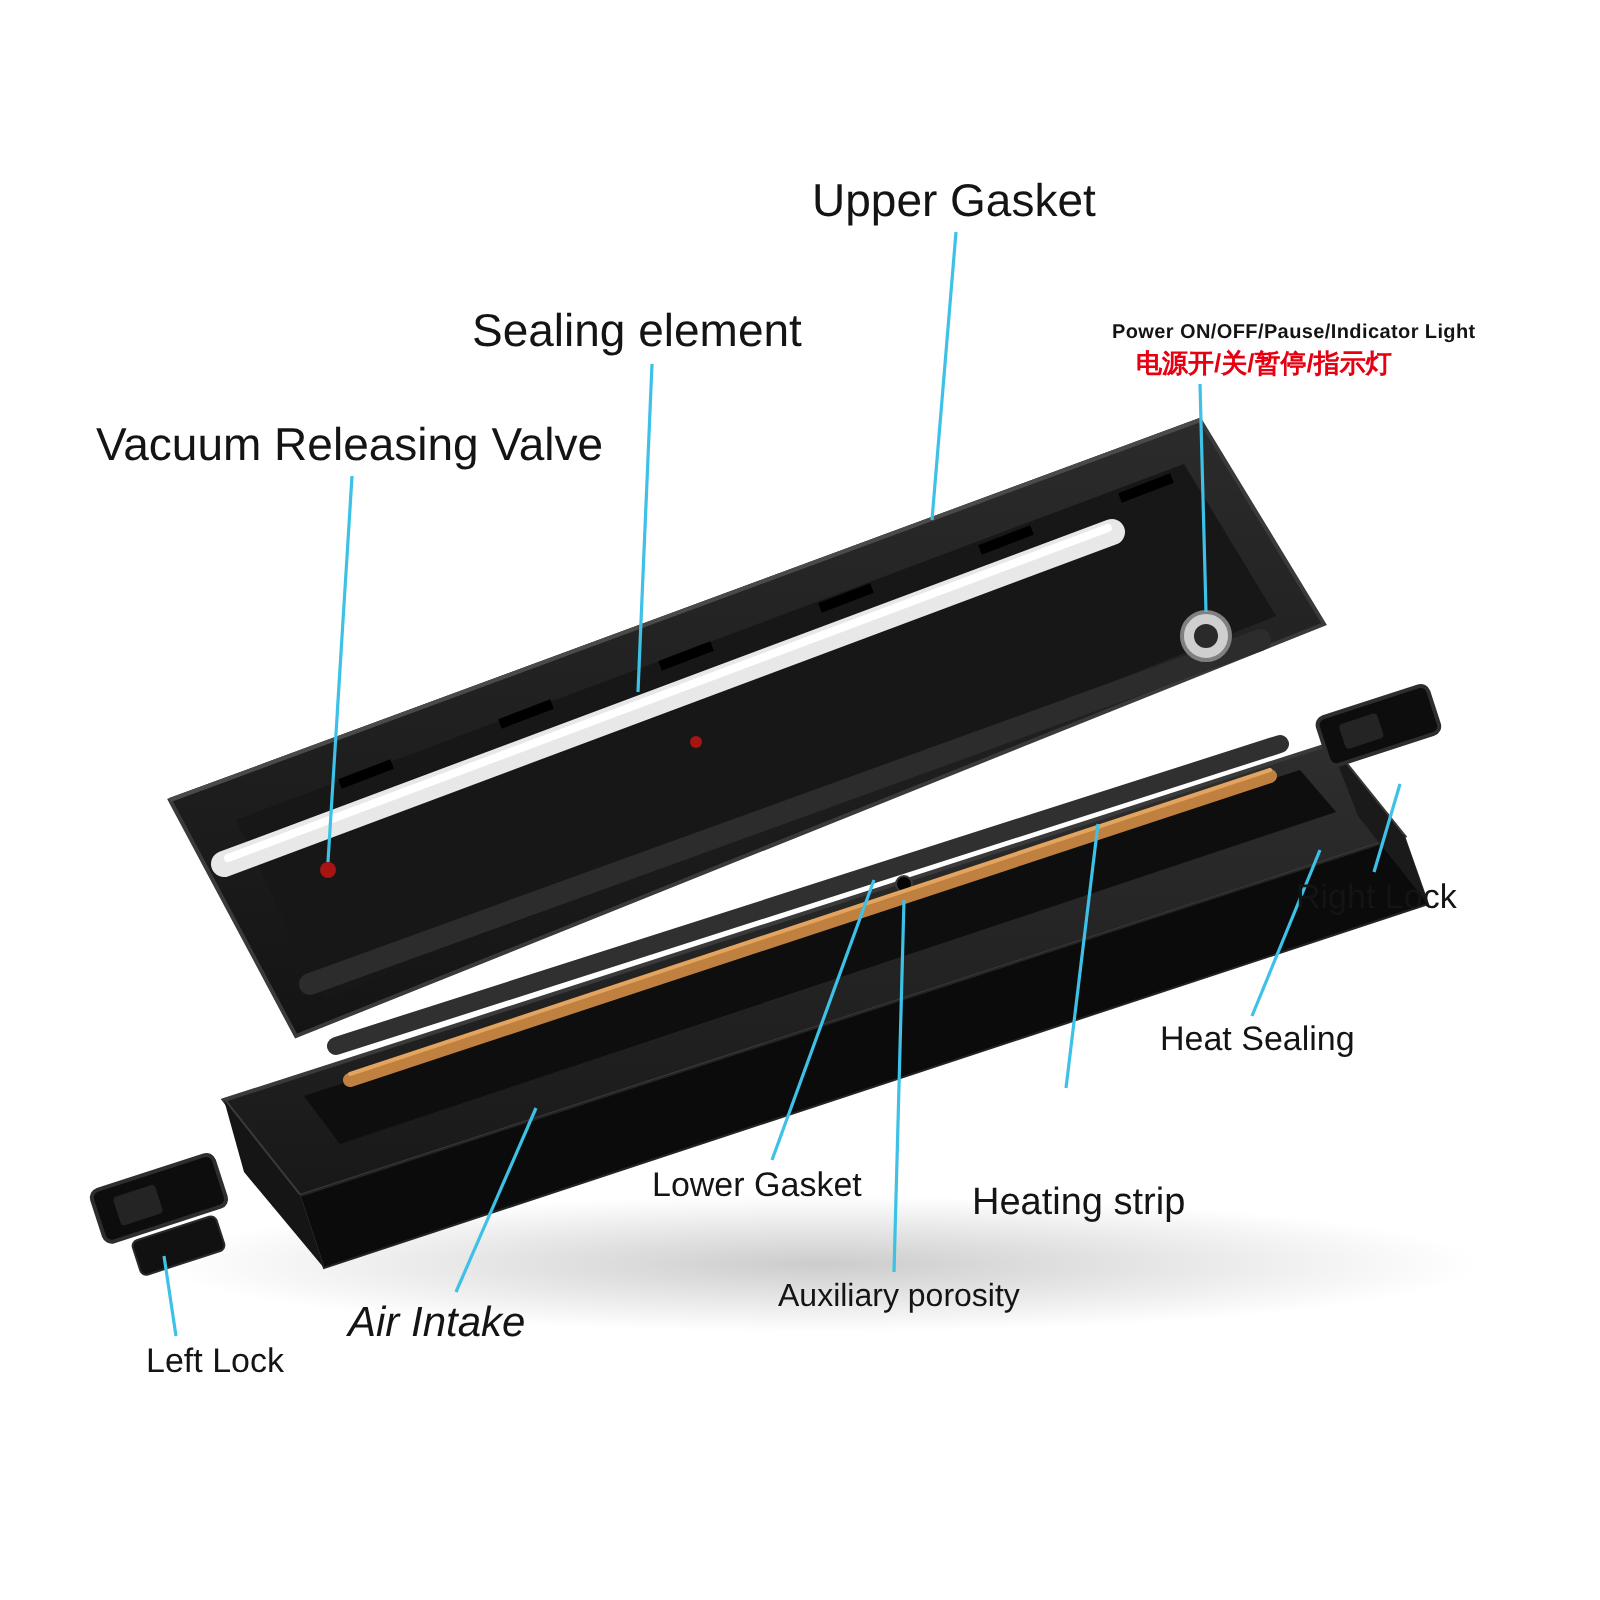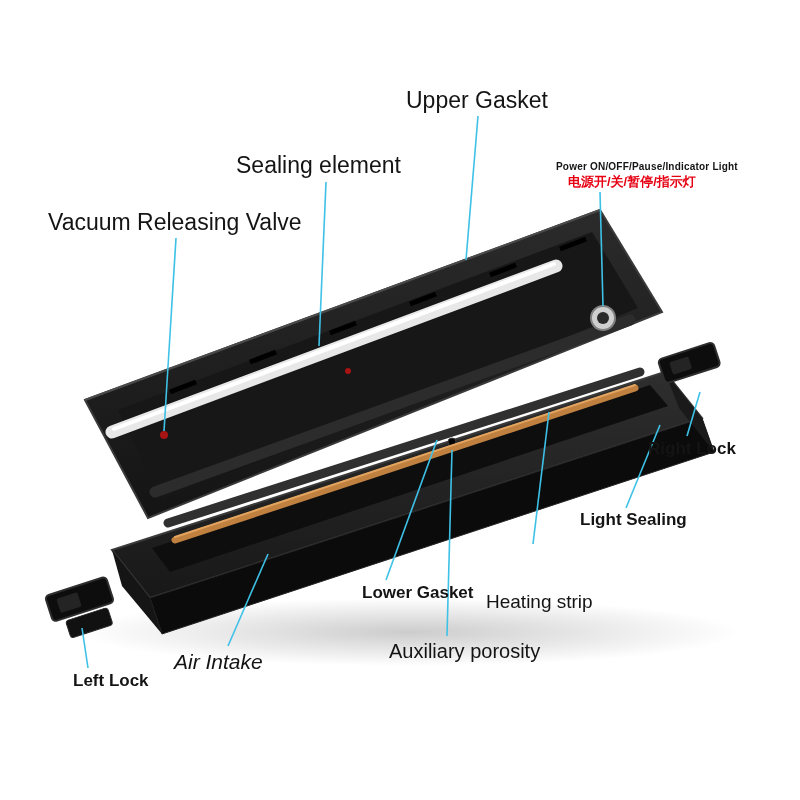--- a/index.html
+++ b/index.html
@@ -5,22 +5,22 @@
   html,body{margin:0;padding:0;background:#fff;}
   .stage{
     position:relative;width:800px;height:800px;background:#ffffff;overflow:hidden;
     font-family:"Liberation Sans",sans-serif;color:#141414;text-align:right;
   }
   .art{position:absolute;left:0;top:0;}
   .lbl{position:absolute;white-space:nowrap;color:#141414;line-height:1.1;}
   .lbl-xl{font-size:23px;font-weight:400;}
   .lbl-lg{font-size:21px;font-weight:400;font-style:italic;}
   .lbl-md{font-size:19px;font-weight:400;}
-  .lbl-sm{font-size:17px;font-weight:700;}
-  .lbl-xs{font-size:20px;font-weight:400;}
+  .lbl-sm{font-size:17px;font-weight:400;}
+  .lbl-xs{font-size:16px;font-weight:400;}
   .lbl-tiny{font-size:10px;font-weight:700;letter-spacing:.2px;margin-left:28px;}
   .lbl-zh{font-size:13px;font-weight:700;color:#e60012;}
 </style>
 </head>
 <body>
 
 <div class="stage">
 
   <svg class="art" width="800" height="800" viewBox="0 0 800 800">
     <defs>
@@ -116,25 +116,25 @@
 
   <div class="lbl lbl-tiny" style="left:528px;top:161px;">Power ON/OFF/Pause/Indicator Light</div>
   <div class="lbl lbl-zh" style="left:568px;top:175px;">电源开/关/暂停/指示灯</div>
 
   <div class="lbl lbl-xl" style="left:48px;top:210px;">Vacuum Releasing Valve</div>
 
   <div class="lbl lbl-xl" style="left:236px;top:153px;">Sealing element</div>
 
   <div class="lbl lbl-sm" style="left:648px;top:440px;">Right Lock</div>
 
-  <div class="lbl lbl-sm" style="left:580px;top:511px;">Light Sealing</div>
+  <div class="lbl lbl-sm" style="left:580px;top:511px;">Heat Sealing</div>
 
   <div class="lbl lbl-md" style="left:486px;top:548px;margin-top:44px;">Heating strip</div>
 
-  <div class="lbl lbl-sm" style="left:326px;top:584px;margin-left:36px;">Lower Gasket</div>
+  <div class="lbl lbl-sm" style="left:326px;top:584px;">Lower Gasket</div>
 
   <div class="lbl lbl-xs" style="left:389px;top:640px;">Auxiliary porosity</div>
 
   <div class="lbl lbl-lg" style="left:174px;top:650px;">Air Intake</div>
 
   <div class="lbl lbl-sm" style="left:73px;top:672px;">Left Lock</div>
 
 </div>
 
 </body></html>

